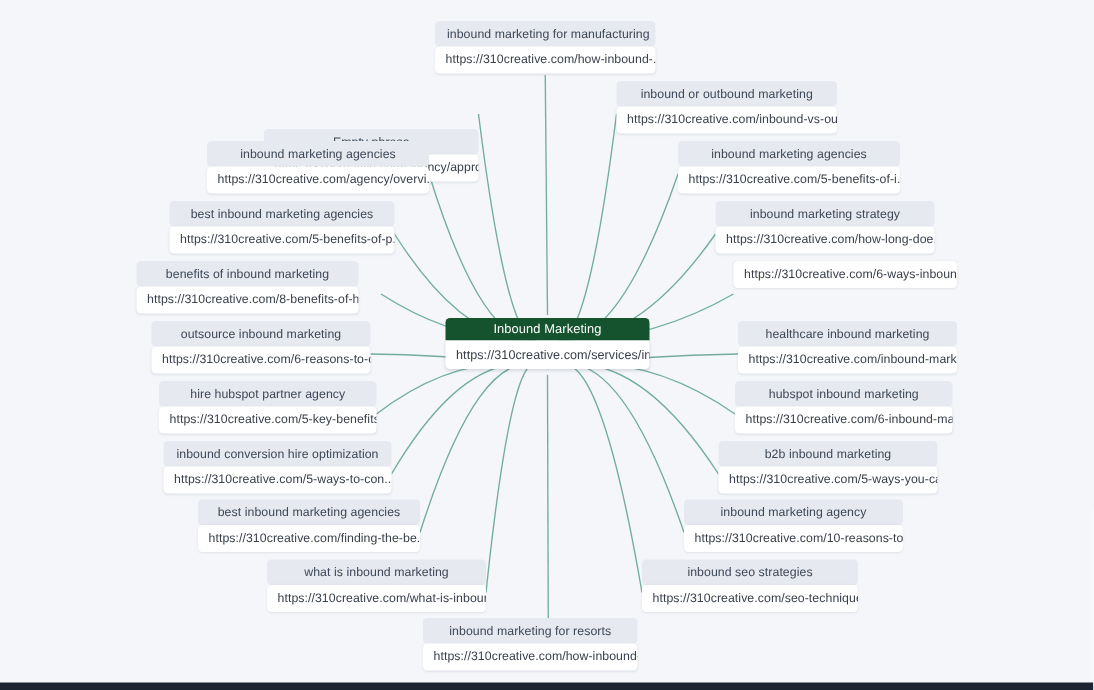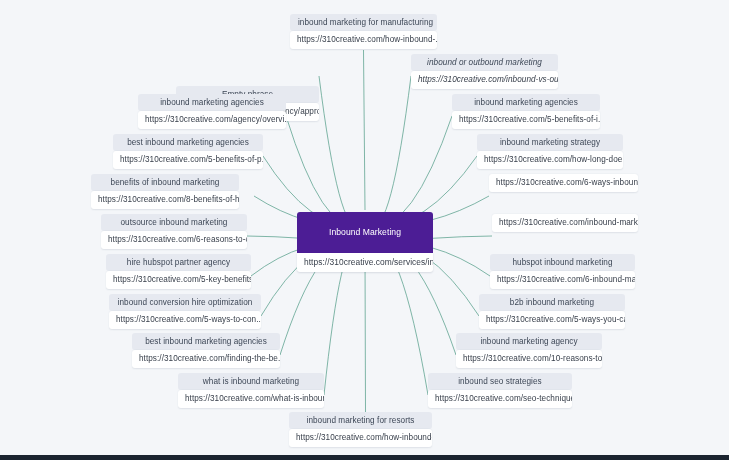--- a/index.html
+++ b/index.html
@@ -54,24 +54,24 @@
     line-height: 1;
     text-align: center;
     padding: 5px 7px 5px 7px;
     border-radius: 3px;
     white-space: nowrap;
     overflow: hidden;
     box-shadow: 0 0.5px 1.5px rgba(40,60,90,0.10);
     letter-spacing: 0.05px;
   }
   .node.center .node-label {
-    background: #4c1d95;
+    background: #14532d;
     color: #ffffff;
     font-size: 8.6px;
-    padding: 16px 8px;
+    padding: 3px 8px;
     border-radius: 3px 3px 0 0;
     font-weight: normal;
   }
   .node.center .node-url {
     border-radius: 0 0 3px 3px;
     box-shadow: 0 1px 2px rgba(40,60,90,0.14);
     font-size: 8.4px;
     padding: 5.5px 7px;
   }
   .node.center {
@@ -116,21 +116,21 @@
 
   <div id="nodes-layer">
       <div class="node" style="left: 290px; top: 14px; width: 147px;">
         <div class="node-label">inbound marketing for manufacturing</div>
         <div class="node-url">https://310creative.com/how-inbound-...</div>
       </div>
       <div class="node" style="left: 176px; top: 54px; width: 143px; margin-top: 32px;">
         <div class="node-label">Empty phrase</div>
         <div class="node-url">https://310creative.com/agency/appro...</div>
       </div>
-      <div class="node" style="left: 411px; top: 54px; width: 147px; font-style: italic;">
+      <div class="node" style="left: 411px; top: 54px; width: 147px;">
         <div class="node-label">inbound or outbound marketing</div>
         <div class="node-url">https://310creative.com/inbound-vs-ou...</div>
       </div>
       <div class="node" style="left: 138px; top: 94px; width: 148px;">
         <div class="node-label">inbound marketing agencies</div>
         <div class="node-url">https://310creative.com/agency/overvi...</div>
       </div>
       <div class="node" style="left: 452px; top: 94px; width: 148px;">
         <div class="node-label">inbound marketing agencies</div>
         <div class="node-url">https://310creative.com/5-benefits-of-i...</div>
@@ -148,20 +148,21 @@
         <div class="node-url">https://310creative.com/8-benefits-of-h...</div>
       </div>
       <div class="node" style="left: 489px; top: 174px; width: 149px;">
         <div class="node-url">https://310creative.com/6-ways-inboun...</div>
       </div>
       <div class="node" style="left: 101px; top: 214px; width: 146px;">
         <div class="node-label">outsource inbound marketing</div>
         <div class="node-url">https://310creative.com/6-reasons-to-o...</div>
       </div>
       <div class="node" style="left: 492px; top: 214px; width: 146px;">
+        <div class="node-label">healthcare inbound marketing</div>
         <div class="node-url">https://310creative.com/inbound-mark...</div>
       </div>
       <div class="node" style="left: 106px; top: 254px; width: 145px;">
         <div class="node-label">hire hubspot partner agency</div>
         <div class="node-url">https://310creative.com/5-key-benefits-...</div>
       </div>
       <div class="node" style="left: 490px; top: 254px; width: 145px;">
         <div class="node-label">hubspot inbound marketing</div>
         <div class="node-url">https://310creative.com/6-inbound-ma...</div>
       </div>
@@ -182,21 +183,21 @@
         <div class="node-url">https://310creative.com/10-reasons-to-...</div>
       </div>
       <div class="node" style="left: 178px; top: 373px; width: 146px;">
         <div class="node-label">what is inbound marketing</div>
         <div class="node-url">https://310creative.com/what-is-inboun...</div>
       </div>
       <div class="node" style="left: 428px; top: 373px; width: 144px;">
         <div class="node-label">inbound seo strategies</div>
         <div class="node-url">https://310creative.com/seo-technique...</div>
       </div>
-      <div class="node" style="left: 289px; top: 412px; width: 143px;">
+      <div class="node" style="left: 282px; top: 412px; width: 143px;">
         <div class="node-label">inbound marketing for resorts</div>
         <div class="node-url">https://310creative.com/how-inbound-...</div>
       </div>
       <div class="node center" style="left: 297px; top: 212px; width: 136px;">
         <div class="node-label">Inbound Marketing</div>
         <div class="node-url">https://310creative.com/services/inbou...</div>
       </div>
     </div>
 
   <div id="bottom-bar"></div>

